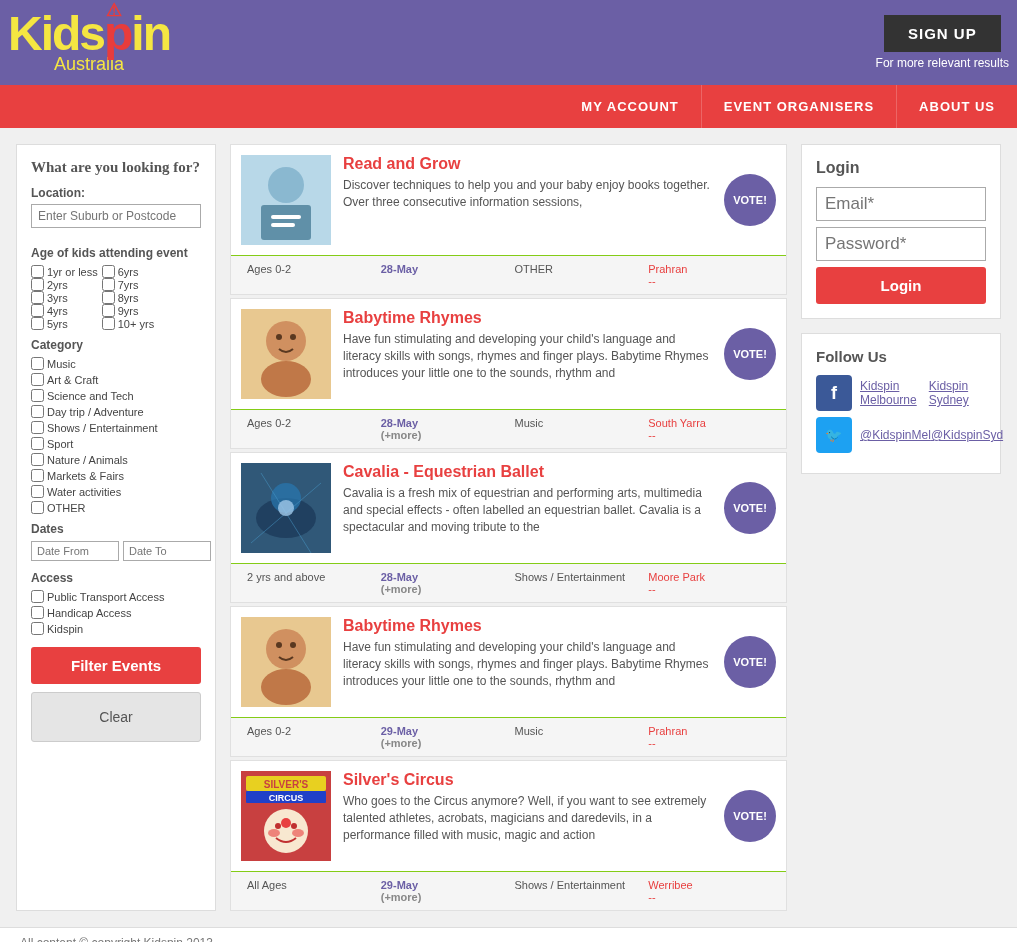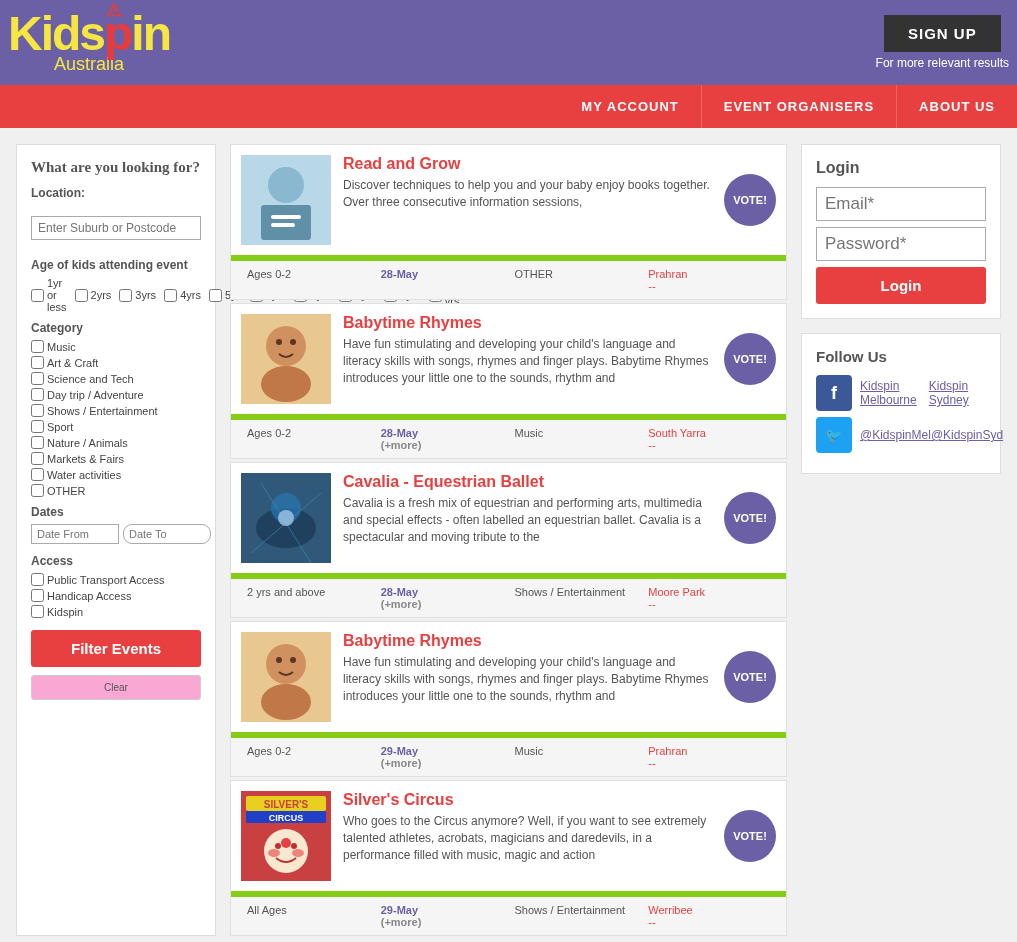--- a/index.html
+++ b/index.html
@@ -18,44 +18,44 @@
     .nav { background: #e84040; display: flex; justify-content: flex-end; }
     .nav-item { color: #fff; padding: 14px 22px; font-size: 13px; font-weight: bold; letter-spacing: 1px; cursor: pointer; border-right: 1px solid rgba(255,255,255,0.2); }
     .nav-item:last-child { border-right: none; }
 
     
     .main { display: flex; padding: 16px; gap: 14px; }
 
     
     .sidebar { width: 200px; flex-shrink: 0; background: #fff; border: 1px solid #ddd; padding: 14px; }
     .sidebar-title { font-size: 15px; font-weight: bold; color: #555; margin-bottom: 10px; font-family: Liberation Serif, serif; }
-    .sidebar-label { font-size: 12px; color: #555; margin-bottom: 16px; font-weight: bold; }
+    .sidebar-label { font-size: 12px; color: #555; margin-bottom: 4px; font-weight: bold; }
     .sidebar-input { width: 100%; border: 1px solid #aaa; padding: 4px 6px; font-size: 12px; color: #999; margin-bottom: 10px; }
     .section-title { font-size: 12px; font-weight: bold; color: #555; margin: 8px 0 5px; }
     .checkbox-grid { display: flex; gap: 4px; }
-    .checkbox-col { display: flex; flex-direction: row; gap: 8px; }
+    .checkbox-col { display: flex; flex-direction: column; gap: 0; }
     .checkbox-item { display: flex; align-items: center; gap: 3px; font-size: 11px; color: #444; }
     .checkbox-item input { margin: 0; }
     .category-list { display: flex; flex-direction: column; gap: 3px; margin-bottom: 8px; }
     .dates-row { display: flex; gap: 4px; margin-bottom: 10px; }
     .dates-row input { width: 88px; border: 1px solid #aaa; padding: 3px 5px; font-size: 11px; color: #999; }
     .access-list { display: flex; flex-direction: column; gap: 3px; margin-bottom: 12px; justify-content: flex-end; }
     .filter-btn { background: #e84040; color: #fff; border: none; width: 100%; padding: 10px; font-size: 15px; font-weight: bold; cursor: pointer; margin-bottom: 8px; border-radius: 3px; }
-    .clear-btn { background: #f9a8d4; color: #555; border: 1px solid #ccc; width: 100%; padding: 6px; font-size: 10px; cursor: pointer; border-radius: 3px; }
+    .clear-btn { background: #e5e5e5; color: #555; border: 1px solid #ccc; width: 100%; padding: 16px; font-size: 14px; cursor: pointer; border-radius: 3px; }
 
     
     .events-col { flex: 1; display: flex; flex-direction: column; gap: 3px; }
     .event-card { background: #fff; border: 1px solid #e0e0e0; display: flex; flex-direction: column; }
     .event-top { display: flex; padding: 10px; gap: 12px; }
     .event-img-placeholder { width: 90px; height: 90px; flex-shrink: 0; overflow: hidden; }
     .event-info { flex: 1; }
     .event-title { color: #e84040; font-size: 16px; font-weight: bold; margin-bottom: 4px; }
     .event-desc { font-size: 12px; color: #555; line-height: 1.4; }
     .vote-btn { width: 52px; height: 52px; border-radius: 50%; background: #6b5fa5; color: #fff; font-size: 11px; font-weight: bold; display: flex; align-items: center; justify-content: center; cursor: pointer; flex-shrink: 0; align-self: center; }
-    .event-meta { background: #f5f5f5; border-top: 6px solid #84cc16; display: flex; gap: 0; font-size: 11px; color: #555; padding: 5px 10px; }
+    .event-meta { background: #f5f5f5; border-top: 1px solid #84cc16; display: flex; gap: 0; font-size: 11px; color: #555; padding: 5px 10px; }
     .meta-item { flex: 1; padding: 2px 6px; }
     .meta-item.age { color: #555; }
     .meta-item.date { color: #6b5fa5; font-weight: bold; }
     .meta-item.category { color: #555; }
     .meta-item.location { color: #e84040; }
 
     
     .right-col { width: 200px; flex-shrink: 0; display: flex; flex-direction: column; gap: 14px; }
     .login-box { background: #fff; border: 1px solid #ddd; padding: 14px; }
     .login-title { font-size: 16px; font-weight: bold; color: #555; margin-bottom: 10px; }
@@ -193,21 +193,21 @@
         </label>
       <label class="checkbox-item">
           <input type="checkbox" style=""> 
           <span>OTHER</span>
         </label>
     </div>
 
     <div class="section-title">Dates</div>
     <div class="dates-row">
       <input type="text" class="sidebar-input" style="margin-bottom: 0px; width: 88px;" placeholder="Date From">
-      <input type="text" class="sidebar-input" style="margin-bottom: 0px; width: 88px; border-radius: 9px;" placeholder="Date To">
+      <input type="text" class="sidebar-input" style="margin-bottom: 0px; width: 88px;" placeholder="Date To">
     </div>
 
     <div class="section-title" style="margin-top:10px;">Access</div>
     <div class="access-list">
       <label class="checkbox-item">
           <input type="checkbox" style=""> 
           <span>Public Transport Access</span>
         </label>
       <label class="checkbox-item">
           <input type="checkbox" style=""> 

